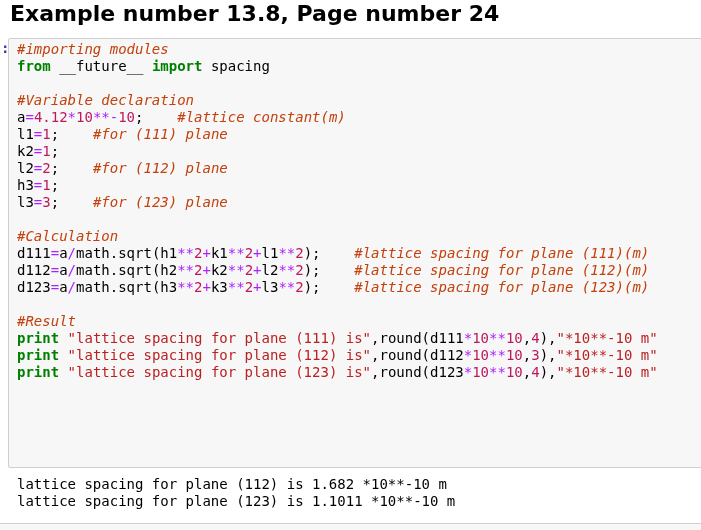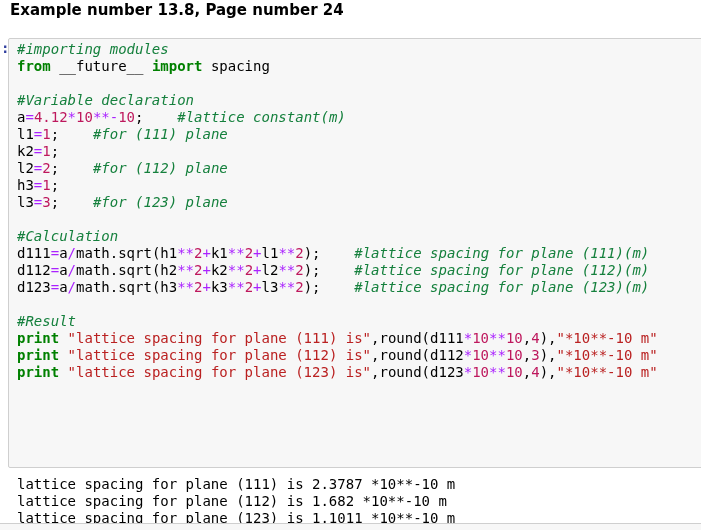--- a/index.html
+++ b/index.html
@@ -1,38 +1,38 @@
 <!DOCTYPE html>
 <html><head>
 <meta charset="utf-8">
 <style>
   * { margin:0; padding:0; box-sizing:border-box; }
   html,body { width:701px; height:530px; overflow:hidden; background:#ffffff;
               font-family:"DejaVu Sans", sans-serif; }
   .page { position:relative; width:701px; height:530px; }
 
-  .title { position:absolute; left:10px; top:1px; font-size:15px; font-weight:bold;
+  .title { position:absolute; left:10px; top:1px; font-size:22px; font-weight:bold;
            color:#000; letter-spacing:0; white-space:nowrap;
            font-family:"DejaVu Sans", sans-serif; }
 
   .prompt { position:absolute; left:1px; top:40px; color:#303f9f; font-weight:bold;
             font-size:14px; font-family:"DejaVu Sans Mono", monospace; }
 
   .code-cell { position:absolute; left:8px; top:38px; width:695px; height:430px;
                background:#f7f7f7; border:1px solid #cfcfcf; border-radius:2px;
                padding:2px 8px; overflow:hidden; cursor:text; }
 
   .cl { font-family:"DejaVu Sans Mono", monospace; font-size:14px; line-height:17px;
         min-height:17px; white-space:pre; color:#000; }
   .tk-p { color:#000000; }
   .tk-k { color:#008000; font-weight:bold; }
   .tk-n { color:#be185d; }
   .tk-o { color:#aa22ff; }
   .tk-s { color:#ba2121; }
-  .tk-c { color:#15803d; font-style:italic;text-align:right; }
+  .tk-c { color:#c2410c; font-style:italic;text-align:right; }
 
   .output { position:absolute; left:17px; top:476px; }
   .ol { font-family:"DejaVu Sans Mono", monospace; font-size:14px; line-height:17px;
         white-space:pre; color:#000; }
 
   .next-cell-strip { position:absolute; left:0; top:523px; width:701px; height:7px;
                      background:#f7f7f7; border-top:1px solid #cfcfcf; }
 </style>
 </head>
 <body>
@@ -60,20 +60,19 @@
       <div class="cl"><span class="tk-p">d112</span><span class="tk-o">=</span><span class="tk-p">a</span><span class="tk-o">/</span><span class="tk-p">math.sqrt(h2</span><span class="tk-o">**</span><span class="tk-n">2</span><span class="tk-o">+</span><span class="tk-p">k2</span><span class="tk-o">**</span><span class="tk-n">2</span><span class="tk-o">+</span><span class="tk-p">l2</span><span class="tk-o">**</span><span class="tk-n">2</span><span class="tk-p">);    </span><span class="tk-c">#lattice spacing for plane (112)(m)</span></div>
       <div class="cl"><span class="tk-p">d123</span><span class="tk-o">=</span><span class="tk-p">a</span><span class="tk-o">/</span><span class="tk-p">math.sqrt(h3</span><span class="tk-o">**</span><span class="tk-n">2</span><span class="tk-o">+</span><span class="tk-p">k3</span><span class="tk-o">**</span><span class="tk-n">2</span><span class="tk-o">+</span><span class="tk-p">l3</span><span class="tk-o">**</span><span class="tk-n">2</span><span class="tk-p">);    </span><span class="tk-c">#lattice spacing for plane (123)(m)</span></div>
       <div class="cl"></div>
       <div class="cl"><span class="tk-c">#Result</span></div>
       <div class="cl"><span class="tk-k">print</span><span class="tk-p"> </span><span class="tk-s">"lattice spacing for plane (111) is"</span><span class="tk-p">,round(d111</span><span class="tk-o">*</span><span class="tk-n">10</span><span class="tk-o">**</span><span class="tk-n">10</span><span class="tk-p">,</span><span class="tk-n">4</span><span class="tk-p">),</span><span class="tk-s">"*10**-10 m"</span></div>
       <div class="cl"><span class="tk-k">print</span><span class="tk-p"> </span><span class="tk-s">"lattice spacing for plane (112) is"</span><span class="tk-p">,round(d112</span><span class="tk-o">*</span><span class="tk-n">10</span><span class="tk-o">**</span><span class="tk-n">10</span><span class="tk-p">,</span><span class="tk-n">3</span><span class="tk-p">),</span><span class="tk-s">"*10**-10 m"</span></div>
       <div class="cl"><span class="tk-k">print</span><span class="tk-p"> </span><span class="tk-s">"lattice spacing for plane (123) is"</span><span class="tk-p">,round(d123</span><span class="tk-o">*</span><span class="tk-n">10</span><span class="tk-o">**</span><span class="tk-n">10</span><span class="tk-p">,</span><span class="tk-n">4</span><span class="tk-p">),</span><span class="tk-s">"*10**-10 m"</span></div>
     </div>
 
   <div class="output" id="output-area">
-      <div class="ol">lattice spacing for plane (111) is 2.3787 *10**-10 m</div>
       <div class="ol">lattice spacing for plane (112) is 1.682 *10**-10 m</div>
       <div class="ol">lattice spacing for plane (123) is 1.1011 *10**-10 m</div>
     </div>
 
   <div class="next-cell-strip"></div>
 
 </div>
 
 </body></html>

